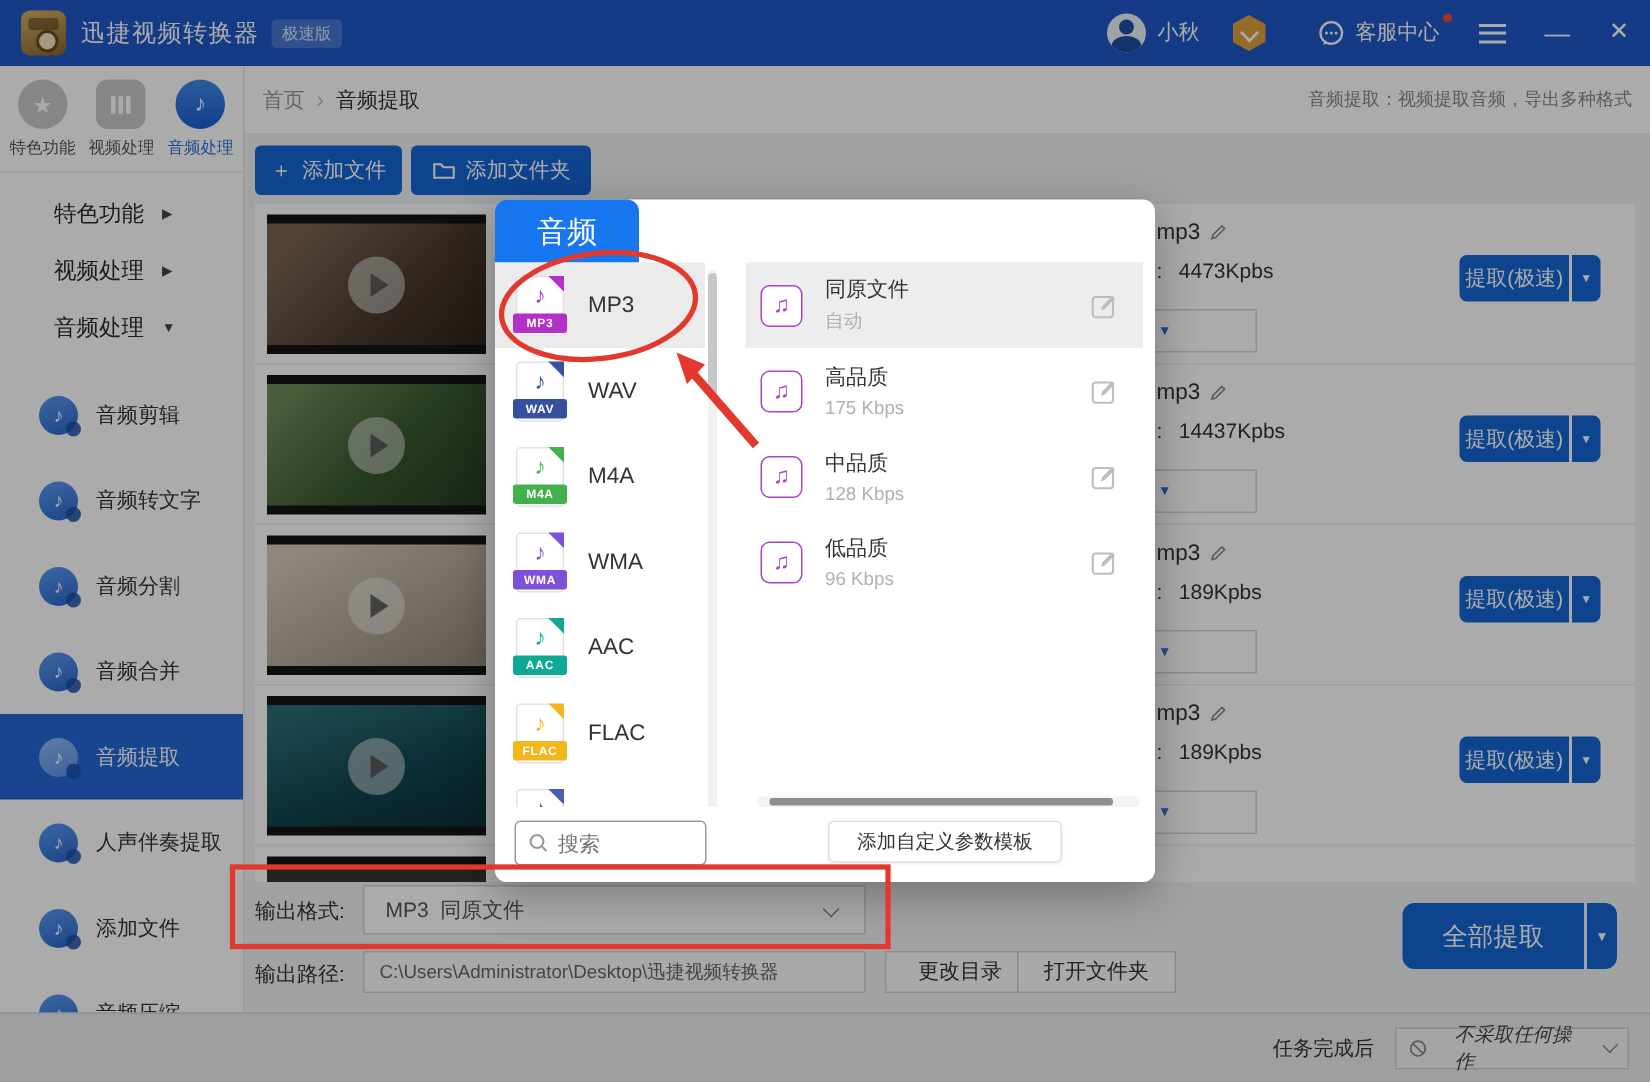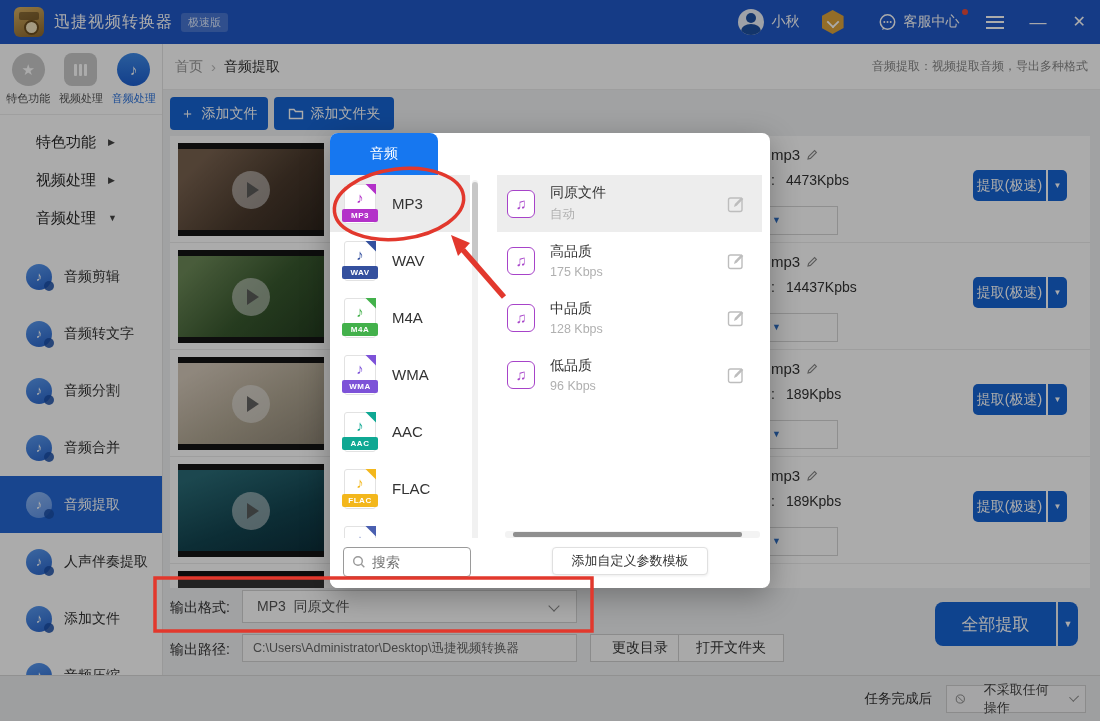--- a/index.html
+++ b/index.html
@@ -113,32 +113,32 @@
   .btn-openfolder { left:515px; width:106px; }
   .extract-all { position:absolute; left:772px; top:14px; width:121px; height:44px; background:#1564d4;
     border-radius:8px 0 0 8px; color:#fff; font-size:17px; display:flex; align-items:center; justify-content:center; }
   .extract-all-arrow { position:absolute; left:895px; top:14px; width:20px; height:44px; background:#1564d4;
     border-radius:0 8px 8px 0; color:#fff; font-size:9px; display:flex; align-items:center; justify-content:center; }
 
   
   .statusbar { position:absolute; left:0; right:0; top:675px; height:46px; background:#ecedef;
     border-top:1px solid #d8d8d8; display:flex; align-items:center; justify-content:flex-end; padding-right:14px; z-index:2; }
   .st-label { font-size:13.5px; color:#333; margin-right:14px;margin-left:32px; }
-  .st-dd { width:140px; height:28px; background:#f7f7f8; border:1px solid #cfcfcf; display:flex;
-    align-items:center; padding:0 8px; gap:18px; font-size:13px; color:#444; }
+  .st-dd { width:156px; height:28px; background:#f7f7f8; border:1px solid #cfcfcf; display:flex;
+    align-items:center; padding:0 8px; gap:18px; font-size:13px; color:#444;font-style:italic; }
   .st-dd .caret { margin-left:auto; }
 
   
   .dim { position:absolute; inset:0; background:rgba(0,0,0,.33); z-index:40; }
 
   
   .popup { position:absolute; left:330px; top:133px; width:440px; height:455px; background:#fff;
     border-radius:8px; box-shadow:0 8px 30px rgba(0,0,0,.30); z-index:50; }
-  .pop-tab { position:absolute; left:0; top:0; width:108px; height:42px; background:#1677f0;
-    border-radius:8px 8px 0 0; color:#fff; font-size:14px; display:flex; align-items:center; justify-content:center; }
+  .pop-tab { position:absolute; left:0; top:0; width:96px; height:42px; background:#1677f0;
+    border-radius:8px 8px 0 0; color:#fff; font-size:20px; display:flex; align-items:center; justify-content:center; }
   .fmt-list { position:absolute; left:0; top:42px; width:140px; }
   .fmt-item { height:57px; display:flex; align-items:center; padding-left:14px; }
   .fmt-item.selected { background:#ebebeb; }
   .fmt-icon { position:relative; width:32px; height:40px; background:#fff; border:1px solid #e2e2e2;
     border-radius:3px; flex:0 0 auto; }
   .fmt-fold { position:absolute; right:-1px; top:-1px; width:11px; height:11px;
     clip-path:polygon(100% 0,100% 100%,0 0); }
   .fmt-note { position:absolute; left:0; right:0; top:4px; text-align:center; font-size:15px; font-weight:bold; }
   .fmt-banner { position:absolute; left:-3px; right:-3px; bottom:1px; height:13px; border-radius:2px;
     color:#fff; font-size:8px; font-weight:bold; text-align:center; line-height:13px; letter-spacing:.5px; }

